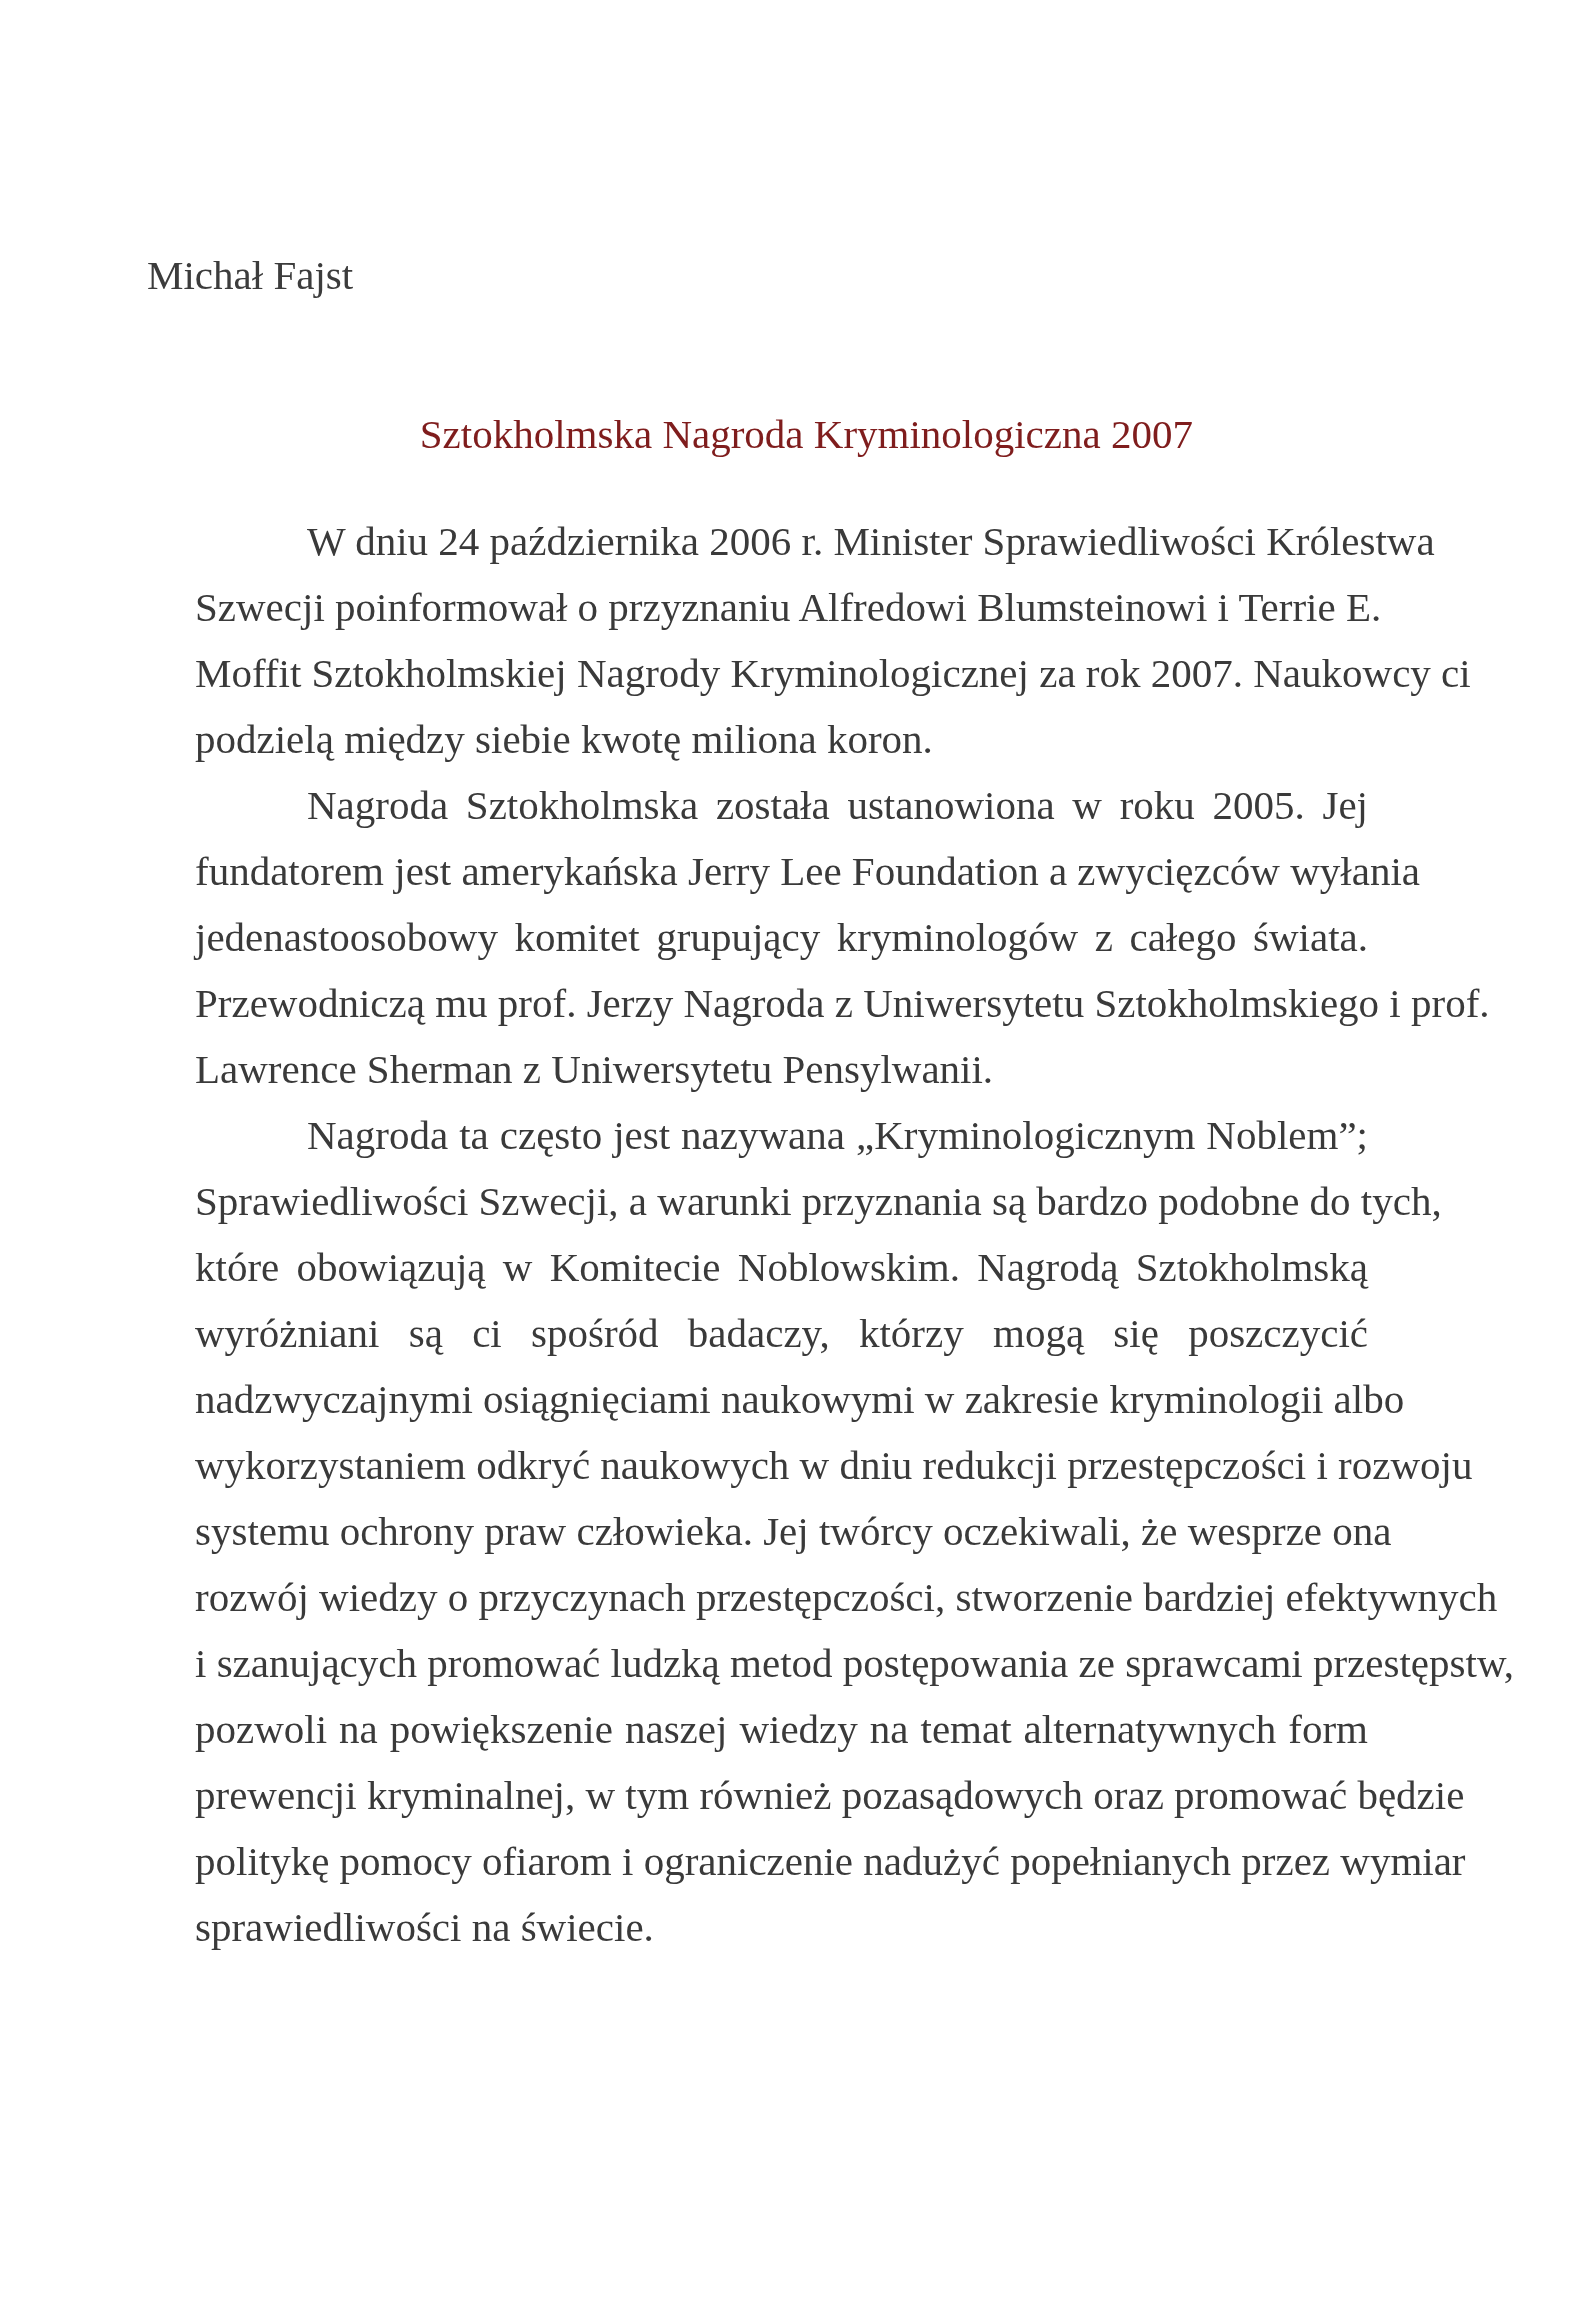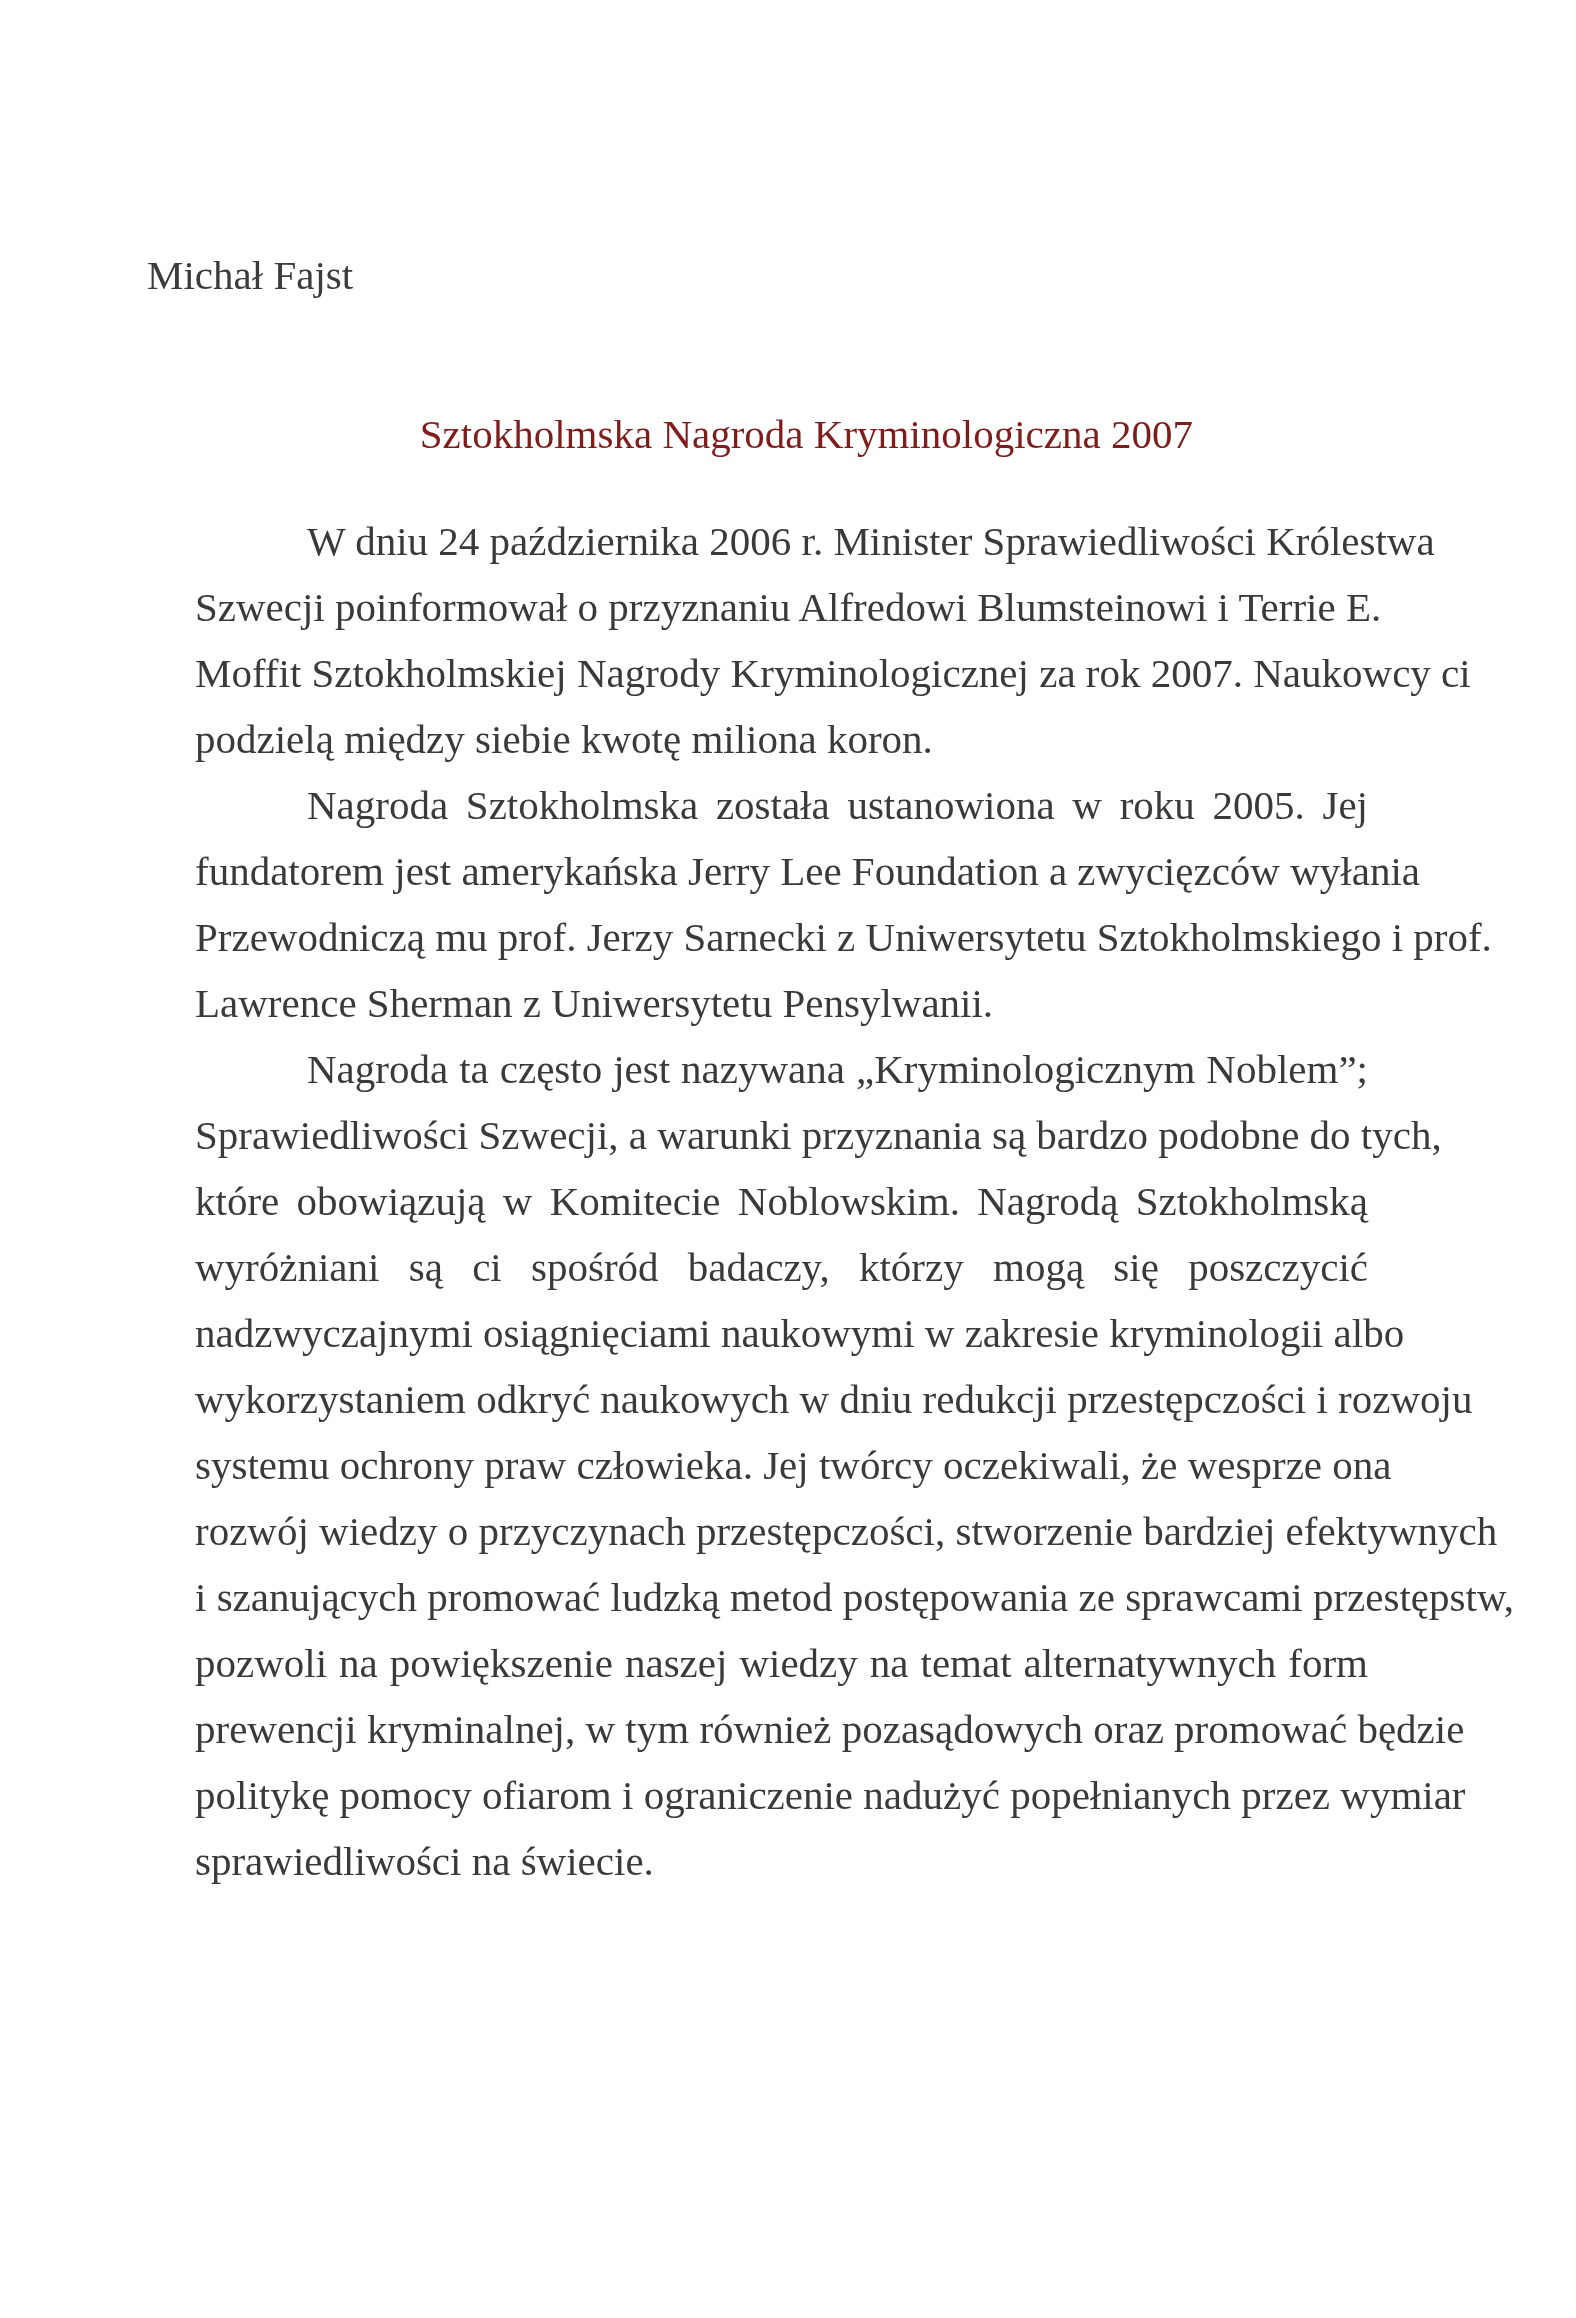--- a/index.html
+++ b/index.html
@@ -36,21 +36,22 @@
   <div class="body">
     <div class="para-block">
       <span class="line first">W dniu 24 października 2006 r. Minister Sprawiedliwości Królestwa</span>
       <span class="line">Szwecji poinformował o przyznaniu Alfredowi Blumsteinowi i Terrie E.</span>
       <span class="line">Moffit Sztokholmskiej Nagrody Kryminologicznej za rok 2007. Naukowcy ci</span>
       <span class="line last">podzielą między siebie kwotę miliona koron.</span>
     </div>
     <div class="para-block">
       <span class="line first">Nagroda Sztokholmska została ustanowiona w roku 2005. Jej</span>
       <span class="line">fundatorem jest amerykańska Jerry Lee Foundation a zwycięzców wyłania</span>
-      <span class="line">Przewodniczą mu prof. Jerzy Sarnecki z Uniwersytetu Sztokholmskiego i prof.</span>
+      <span class="line">jedenastoosobowy komitet grupujący kryminologów z całego świata.</span>
+      <span class="line">Przewodniczą mu prof. Jerzy Nagroda z Uniwersytetu Sztokholmskiego i prof.</span>
       <span class="line last">Lawrence Sherman z Uniwersytetu Pensylwanii.</span>
     </div>
     <div class="para-block">
       <span class="line first">Nagroda ta często jest nazywana „Kryminologicznym Noblem”;</span>
       <span class="line">Sprawiedliwości Szwecji, a warunki przyznania są bardzo podobne do tych,</span>
       <span class="line">które obowiązują w Komitecie Noblowskim. Nagrodą Sztokholmską</span>
       <span class="line">wyróżniani są ci spośród badaczy, którzy mogą się poszczycić</span>
       <span class="line">nadzwyczajnymi osiągnięciami naukowymi w zakresie kryminologii albo</span>
       <span class="line">wykorzystaniem odkryć naukowych w dniu redukcji przestępczości i rozwoju</span>
       <span class="line">systemu ochrony praw człowieka. Jej twórcy oczekiwali, że wesprze ona</span>

